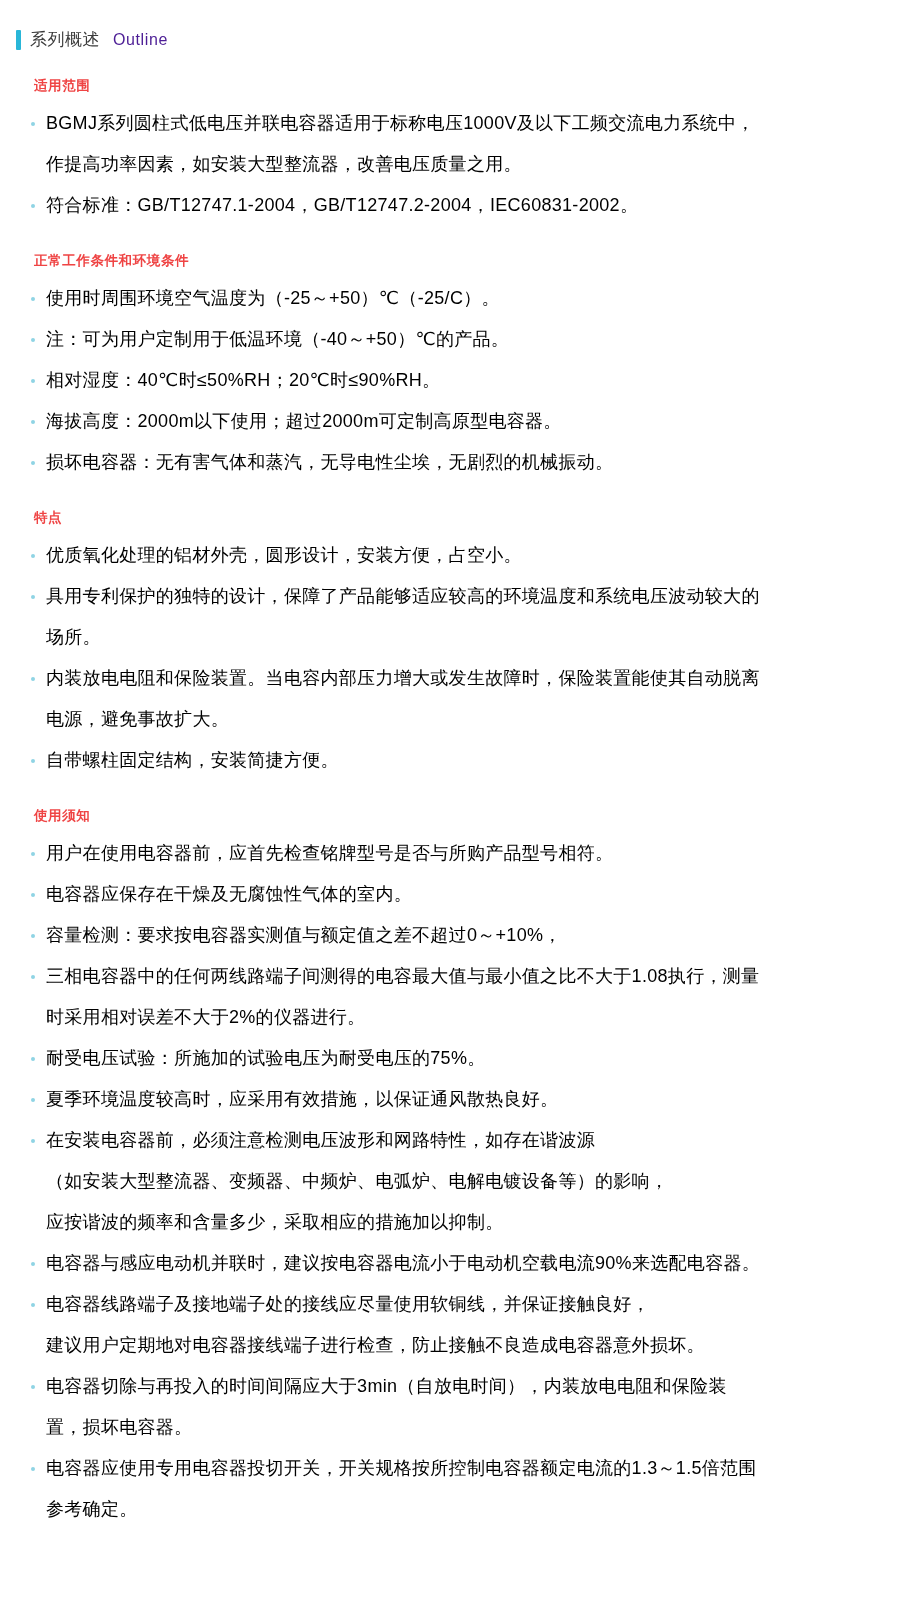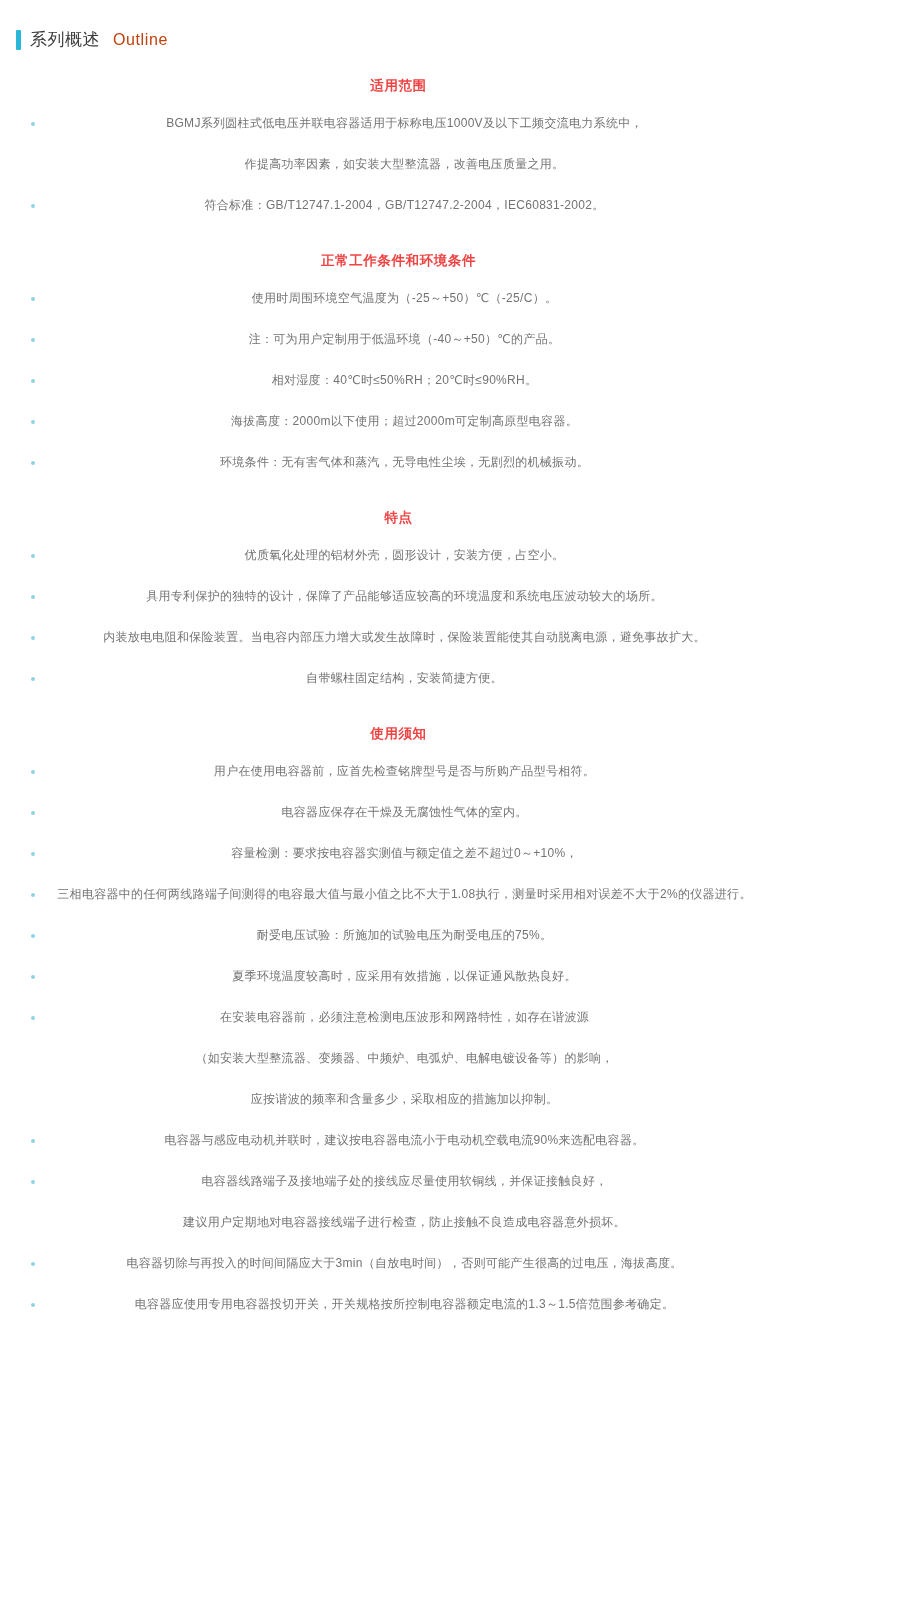--- a/index.html
+++ b/index.html
@@ -11,21 +11,20 @@
     width: 900px;
     min-height: 1598px;
     background: #ffffff;
     font-family: "Liberation Sans", "DejaVu Sans", sans-serif;
     color: #333333;
     -webkit-font-smoothing: antialiased;
   }
   .page {
     width: 779px;
     padding: 28px 16px 20px 16px;
-    text-align: center;
   }
 
   
   .section-header {
     display: flex;
     align-items: center;
     gap: 9px;
     padding-left: 0px;
     margin-bottom: 26px;
   }
@@ -37,21 +36,21 @@
     flex: 0 0 auto;
   }
   .section-title-cn {
     font-size: 17px;
     color: #3a3a3a;
     letter-spacing: 0.5px;
     font-weight: 400;
   }
   .section-title-en {
     font-size: 16px;
-    color: #c2410c;
+    color: #4c1d95;
     letter-spacing: 0.6px;
     font-weight: 400;
     margin-left: 4px;
   }
 
   
   .subhead {
     font-size: 13.5px;
     font-weight: bold;
     color: #ef4444;
@@ -82,23 +81,23 @@
     position: absolute;
     left: 15px;
     top: 19px;
     width: 4px;
     height: 4px;
     border-radius: 50%;
     background: #8fd4e4;
   }
   ul.bullets > li .cont {
     display: block;
-    font-size: 12px;
+    font-size: 18px;
     line-height: 41px;
-    color: #737373;
+    color: #000000;
   }
 </style>
 </head>
 <body>
 
 <div class="page">
 
   <div class="section-header">
     <span class="accent-bar"></span>
     <span class="section-title-cn">系列概述</span>
@@ -127,21 +126,21 @@
           <li>
             <span class="cont">注：可为用户定制用于低温环境（-40～+50）℃的产品。</span>
           </li>
           <li>
             <span class="cont">相对湿度：40℃时≤50%RH；20℃时≤90%RH。</span>
           </li>
           <li>
             <span class="cont">海拔高度：2000m以下使用；超过2000m可定制高原型电容器。</span>
           </li>
           <li>
-            <span class="cont">环境条件：无有害气体和蒸汽，无导电性尘埃，无剧烈的机械振动。</span>
+            <span class="cont">损坏电容器：无有害气体和蒸汽，无导电性尘埃，无剧烈的机械振动。</span>
           </li>
         </ul>
       </div>
       <div class="group">
         <div class="subhead">特点</div>
         <ul class="bullets">
           <li>
             <span class="cont">优质氧化处理的铝材外壳，圆形设计，安装方便，占空小。</span>
           </li>
           <li>
@@ -182,21 +181,21 @@
             <span class="cont">应按谐波的频率和含量多少，采取相应的措施加以抑制。</span>
           </li>
           <li>
             <span class="cont">电容器与感应电动机并联时，建议按电容器电流小于电动机空载电流90%来选配电容器。</span>
           </li>
           <li>
             <span class="cont">电容器线路端子及接地端子处的接线应尽量使用软铜线，并保证接触良好，</span>
             <span class="cont">建议用户定期地对电容器接线端子进行检查，防止接触不良造成电容器意外损坏。</span>
           </li>
           <li>
-            <span class="cont">电容器切除与再投入的时间间隔应大于3min（自放电时间），否则可能产生很高的过电压，海拔高度。</span>
+            <span class="cont">电容器切除与再投入的时间间隔应大于3min（自放电时间），内装放电电阻和保险装置，损坏电容器。</span>
           </li>
           <li>
             <span class="cont">电容器应使用专用电容器投切开关，开关规格按所控制电容器额定电流的1.3～1.5倍范围参考确定。</span>
           </li>
         </ul>
       </div>
     </div>
 
 </div>
 

